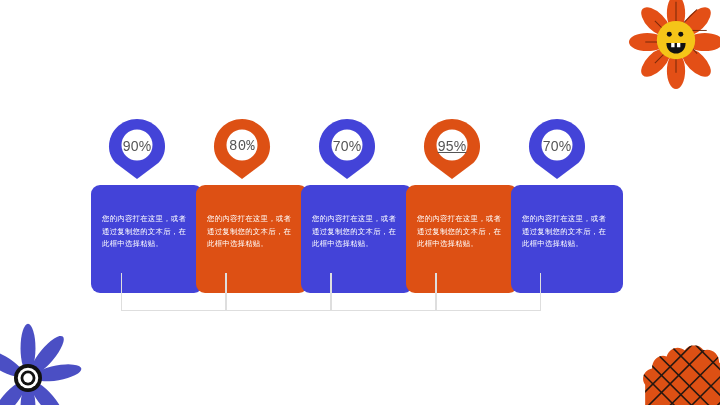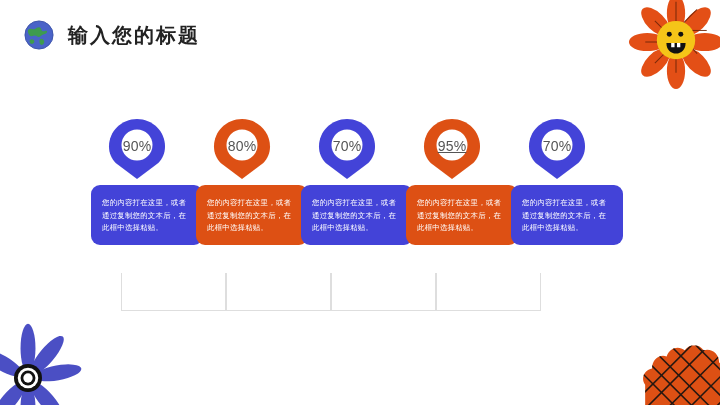--- a/index.html
+++ b/index.html
@@ -84,24 +84,24 @@
     position: absolute;
     top: 67px;
     width: 112px;
     height: 88px;
   }
   .box-body {
     position: absolute;
     left: 0;
     top: 0;
     width: 112px;
-    height: 60px;
+    height: 108px;
     border-radius: 9px;
     box-sizing: border-box;
-    padding: 12px 11px 0 11px;
+    padding: 28px 11px 0 11px;
   }
   .box-text {
     font-size: 7.4px;
     line-height: 1.72;
     color: #ffffff;
     letter-spacing: .25px;
     word-break: break-all;
   }
   .box-arrow {
     position: absolute;
@@ -122,30 +122,20 @@
     border: 1.4px solid #dedede;
     border-top: none;
     box-sizing: border-box;
   }
 </style>
 </head>
 <body>
 
 <div id="slide" style="background: rgb(255, 255, 255);">
 
-  <div id="header">
-    <svg id="globe-icon" viewBox="0 0 64 64">
-      <circle cx="32" cy="32" r="30" fill="#4A63C8"></circle>
-      <path d="M10 20c5-3 9 1 13-1s7-5 11-3 2 7 6 8 7-3 9 0-4 6-8 7-5 5-9 5-6-4-10-3-8 3-10 0-6-10-2-13z" fill="#3E9B4F"></path>
-      <path d="M36 40c3-1 6 2 7 5s-1 7-4 8-6-2-6-6 0-6 3-7z" fill="#3E9B4F"></path>
-      <path d="M14 42c3-2 7 0 8 3s-2 6-5 6-5-2-5-5 0-3 2-4z" fill="#3E9B4F"></path>
-      <circle cx="32" cy="32" r="30" fill="none" stroke="#3B52A8" stroke-width="2"></circle>
-    </svg>
-    <div id="slide-title" style="color: rgb(34, 34, 34);">输入您的标题</div>
-  </div>
 
   <svg class="decor" id="decor-flower-orange" viewBox="0 0 100 100">
     <g fill="#E34F16">
       <ellipse cx="50" cy="20" rx="9.5" ry="19" transform="rotate(0 50 20)"></ellipse>
       <ellipse cx="50" cy="20" rx="9.5" ry="19" transform="rotate(45 50 50)"></ellipse>
       <ellipse cx="50" cy="20" rx="9.5" ry="19" transform="rotate(90 50 50)"></ellipse>
       <ellipse cx="50" cy="20" rx="9.5" ry="19" transform="rotate(135 50 50)"></ellipse>
       <ellipse cx="50" cy="20" rx="9.5" ry="19" transform="rotate(180 50 50)"></ellipse>
       <ellipse cx="50" cy="20" rx="9.5" ry="19" transform="rotate(225 50 50)"></ellipse>
       <ellipse cx="50" cy="20" rx="9.5" ry="19" transform="rotate(270 50 50)"></ellipse>
@@ -218,21 +208,21 @@
           <div class="box-body" style="background: rgb(67, 67, 216);">
             <div class="box-text" style="color: rgb(255, 255, 255);">您的内容打在这里，或者通过复制您的文本后，在此框中选择粘贴。</div>
           </div>
           <div class="box-arrow" style="color: rgb(67, 67, 216);"></div>
         </div>
       </div>
       <div class="step" style="left: 196px;">
         <div class="pin" style="left: 17px;"><svg viewBox="0 0 58 62" width="58" height="62">
             <path d="M29 1C13.5 1 1 13.3 1 28.4c0 6.6 2.4 12 6.7 16.6L29 61l21.3-16c4.3-4.6 6.7-10 6.7-16.6C57 13.3 44.5 1 29 1z" fill="#DD5014"></path>
             <circle cx="29" cy="27" r="15.5" fill="#ffffff"></circle>
-          </svg><div class="pin-label" style="color: rgb(85, 85, 85);">80%</div></div>
+          </svg><div class="pin-label" style="color: rgb(85, 85, 85); font-family: Liberation Mono, monospace;">80%</div></div>
         <div class="box">
           <div class="box-body" style="background: rgb(221, 80, 20);">
             <div class="box-text" style="color: rgb(255, 255, 255);">您的内容打在这里，或者通过复制您的文本后，在此框中选择粘贴。</div>
           </div>
           <div class="box-arrow" style="color: rgb(221, 80, 20);"></div>
         </div>
       </div>
       <div class="step" style="left: 301px;">
         <div class="pin" style="left: 17px;"><svg viewBox="0 0 58 62" width="58" height="62">
             <path d="M29 1C13.5 1 1 13.3 1 28.4c0 6.6 2.4 12 6.7 16.6L29 61l21.3-16c4.3-4.6 6.7-10 6.7-16.6C57 13.3 44.5 1 29 1z" fill="#4343D8"></path>

